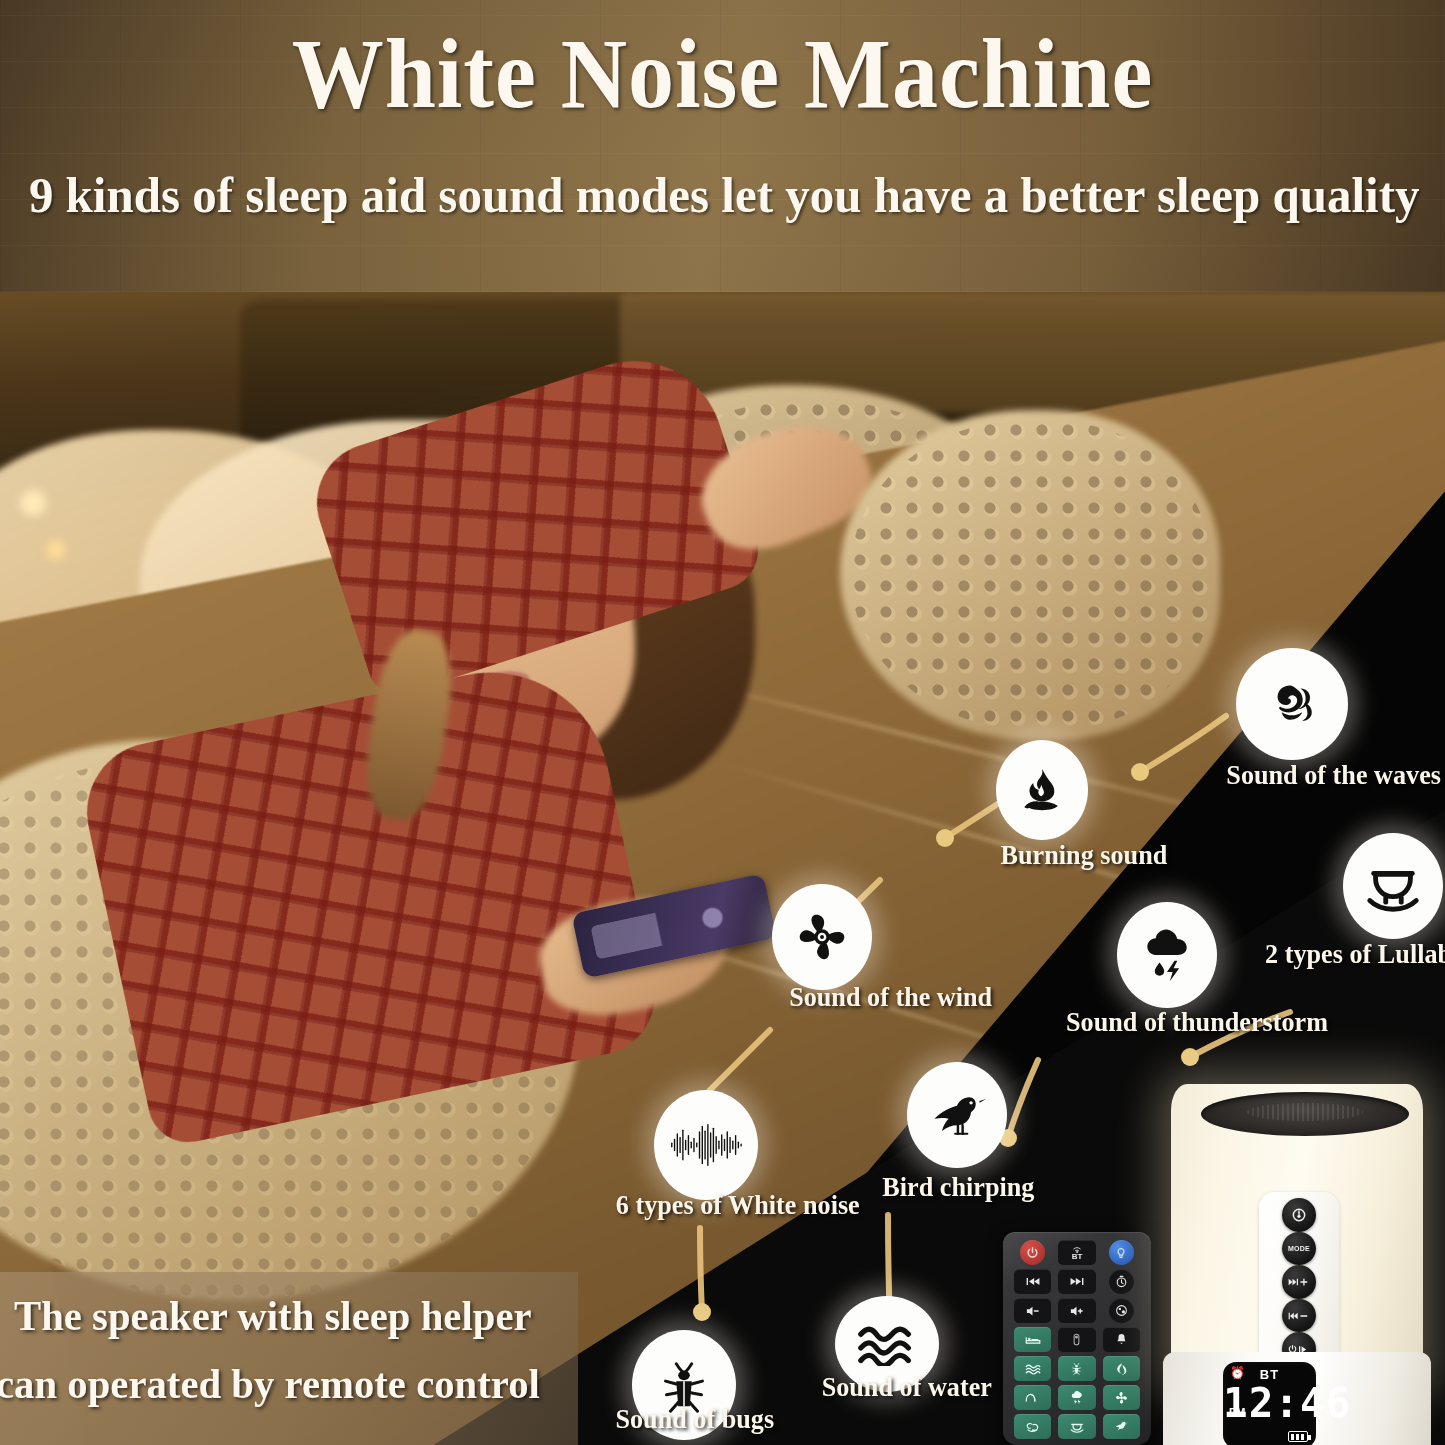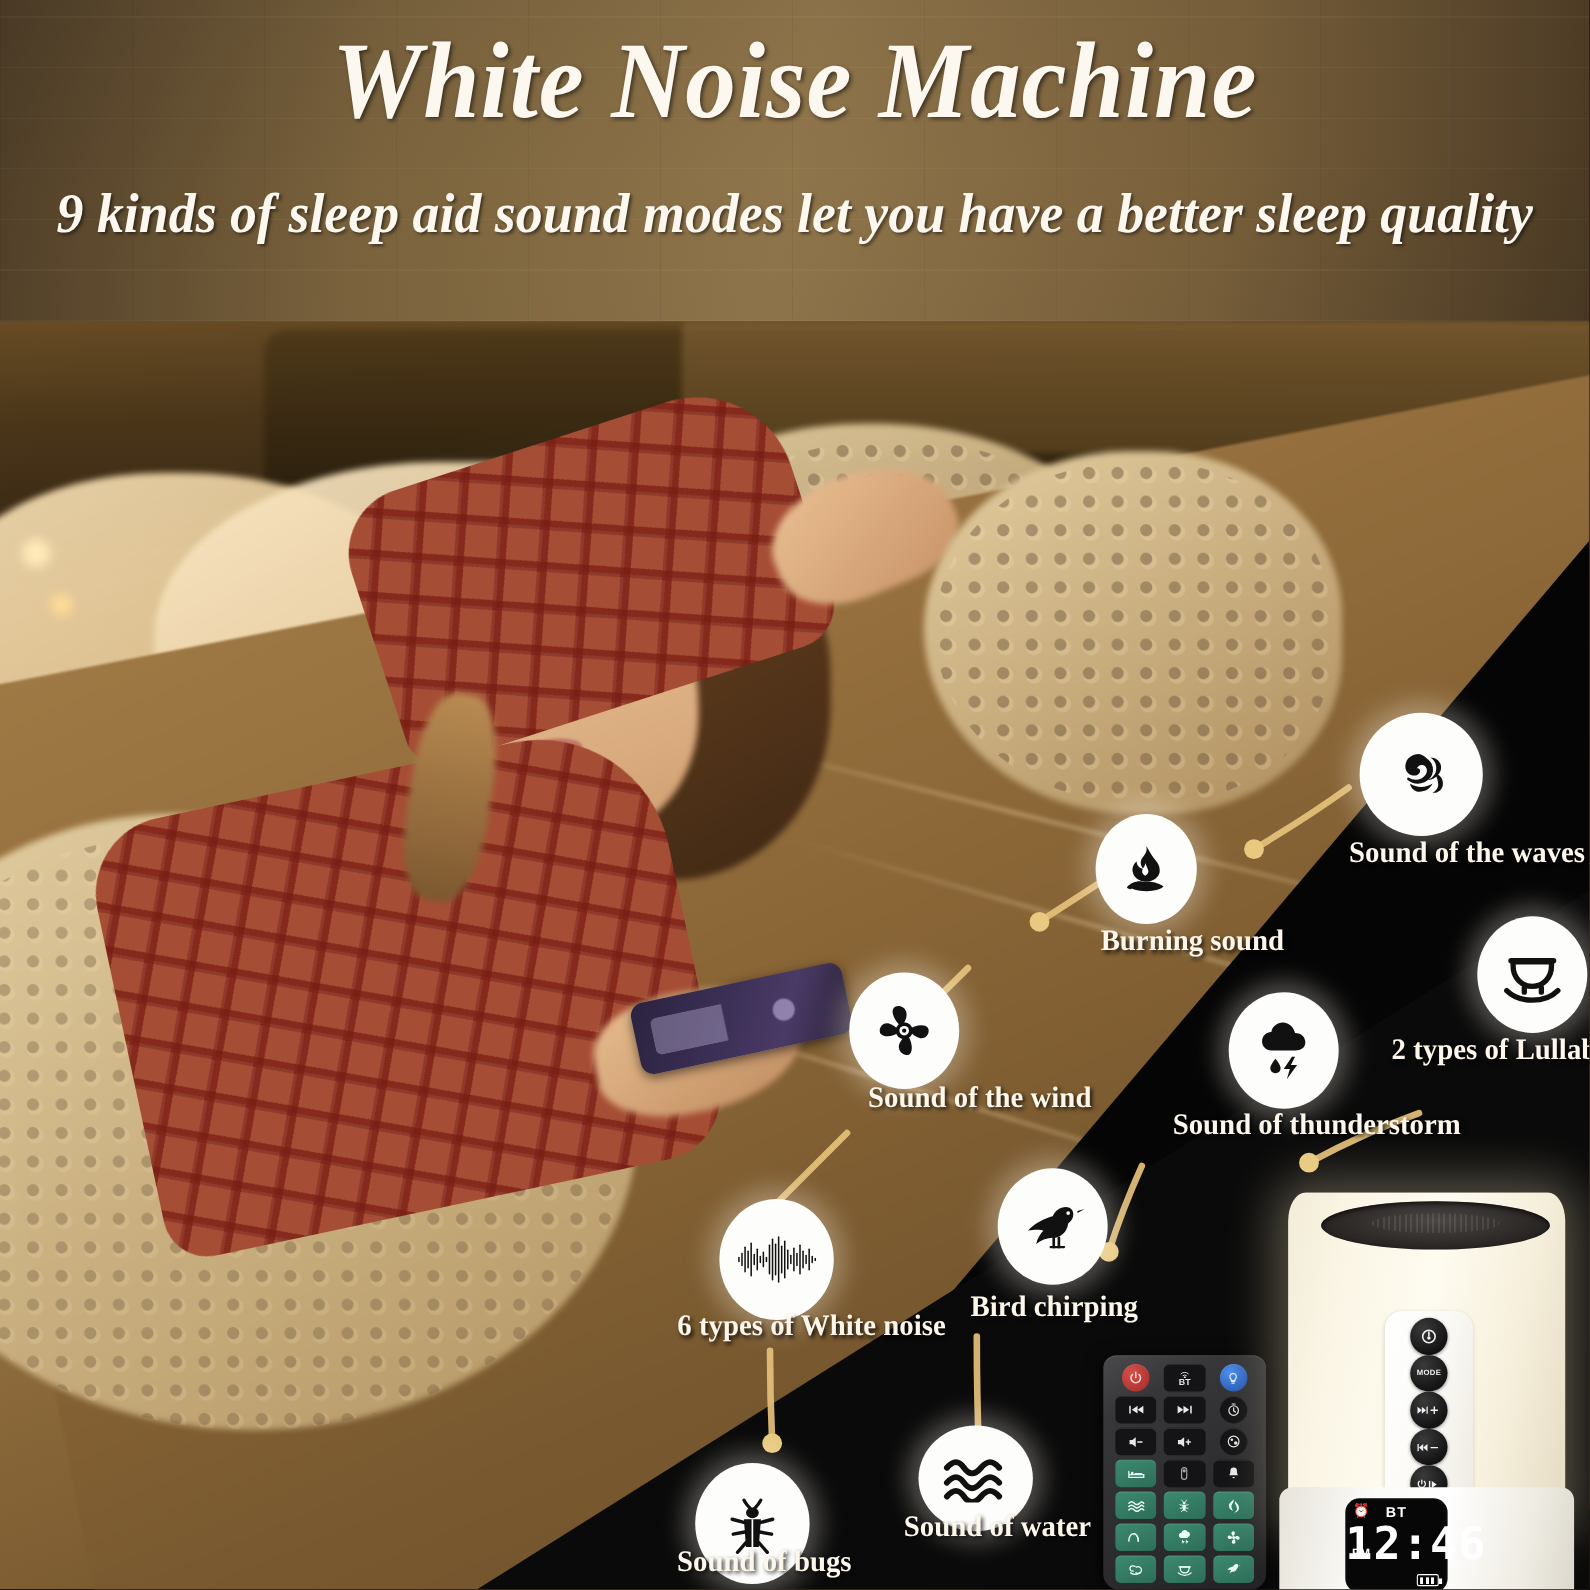--- a/index.html
+++ b/index.html
@@ -75,21 +75,20 @@
     position:absolute; inset:0;
     background:#0a0a0a;
     clip-path:polygon(100% 56%, 100% 100%, 30% 100%);
   }
 
   
   .header {
     position:absolute; left:0; top:0; width:1445px; height:292px;
     background:linear-gradient(100deg, rgba(74,58,38,.93) 0%, rgba(122,99,62,.92) 24%, rgba(146,120,78,.90) 50%, rgba(120,96,60,.92) 76%, rgba(70,54,34,.94) 100%);
     overflow:hidden;
-    font-style:italic;
   }
   .header:after{
     content:""; position:absolute; inset:0;
     background:
       repeating-linear-gradient(0deg, rgba(255,255,255,.035) 0 1px, rgba(0,0,0,0) 1px 46px),
       repeating-linear-gradient(90deg, rgba(0,0,0,.05) 0 1px, rgba(0,0,0,0) 1px 120px);
   }
   .h-title {
     position:absolute; left:0; right:0; top:22px;
     text-align:center;
@@ -712,14 +711,18 @@
     <div class="spk-base"></div>
     <div class="lcd">
       <span class="lcd-alarm">⏰</span>
       <div class="lcd-bt">BT</div>
       <div class="lcd-pm">PM</div>
       <div class="lcd-time">12:46</div>
       <div class="lcd-batt"></div>
     </div>
   </div>
 
+  <div class="caption">
+    <p class="cap1">The speaker with sleep helper</p>
+    <p class="cap2">can operated by remote control</p>
+  </div>
 
 </div>
 
 </body></html>

